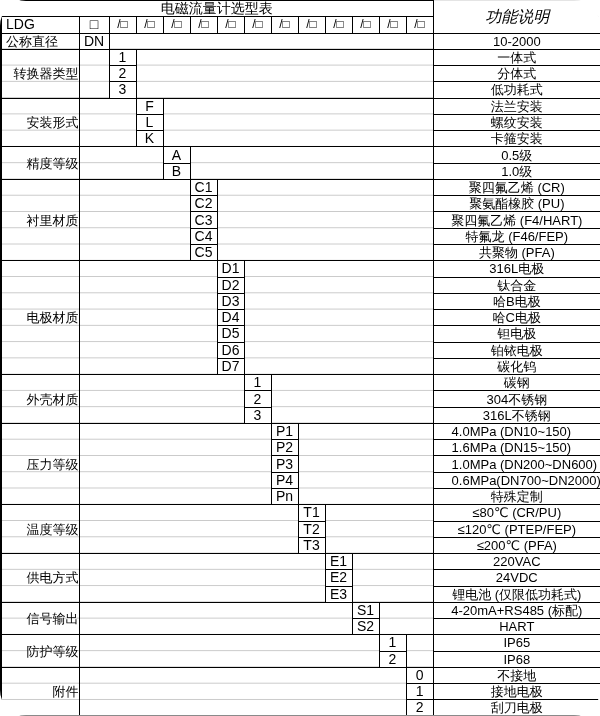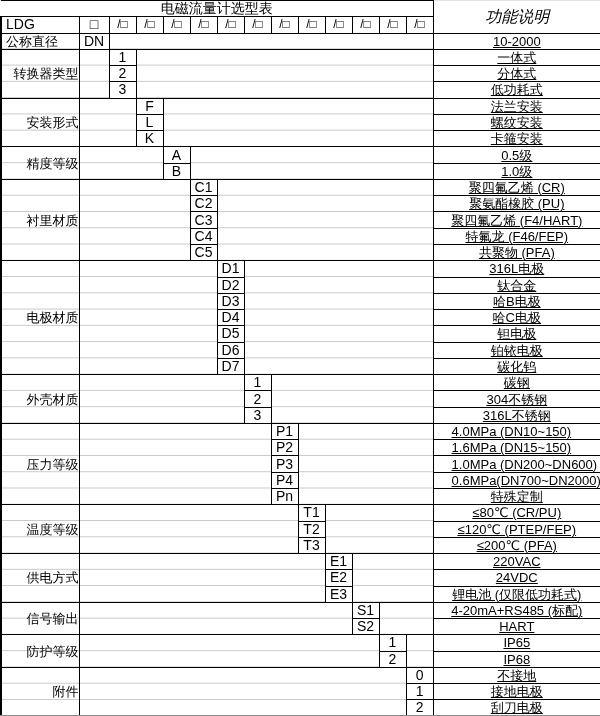--- a/index.html
+++ b/index.html
@@ -1,21 +1,21 @@
 <!DOCTYPE html>
 <html><head>
 <meta charset="utf-8">
 <style>
   html,body{margin:0;padding:0;background:#fff;}
   body{
     font-family:"Liberation Sans","DejaVu Sans",sans-serif;
     color:#000;
     -webkit-font-smoothing:none;
   }
-  #sheet{width:600px;height:716px;overflow:hidden;background:#fff;}
+  #sheet{width:600px;height:716px;overflow:hidden;background:#fff;border-radius:26px;}
   table{
     width:600px;height:716px;
     border-collapse:collapse;table-layout:fixed;
     
     background-image:linear-gradient(to bottom, transparent 0, transparent 15.27px, #c9c9c9 15.27px, #c9c9c9 16.27px);
     background-size:100% 16.2727px;
   }
   tr{height:16.2727px;}
   td{
     border:1px solid #000;
@@ -39,21 +39,21 @@
     font-style:italic;
   }
   td.code{background:#fff;font-size:14px;}
   td.slot{background:#fff;font-size:12px;}
   td.desc{background:#fff;font-size:13px;}
   td.lbl{background:transparent;font-size:13px;text-align:right;}
   td.blank{background:transparent;}
   td.al{text-align:left;padding-left:4px;}
   td.dl{text-align:left;padding-left:18px;}
   .edge-l{border-left:2px solid #000;}
-  .edge-r{border-right:2px solid #000;text-decoration:underline;}
+  .edge-r{border-right:2px solid #000;}
   .edge-b{border-bottom:4px solid #8a8a8a;margin-top:16px;}
 </style>
 </head>
 <body>
 
 <div id="sheet">
 <table>
 <colgroup>
   <col style="width:78px">
         <col style="width:30px">

